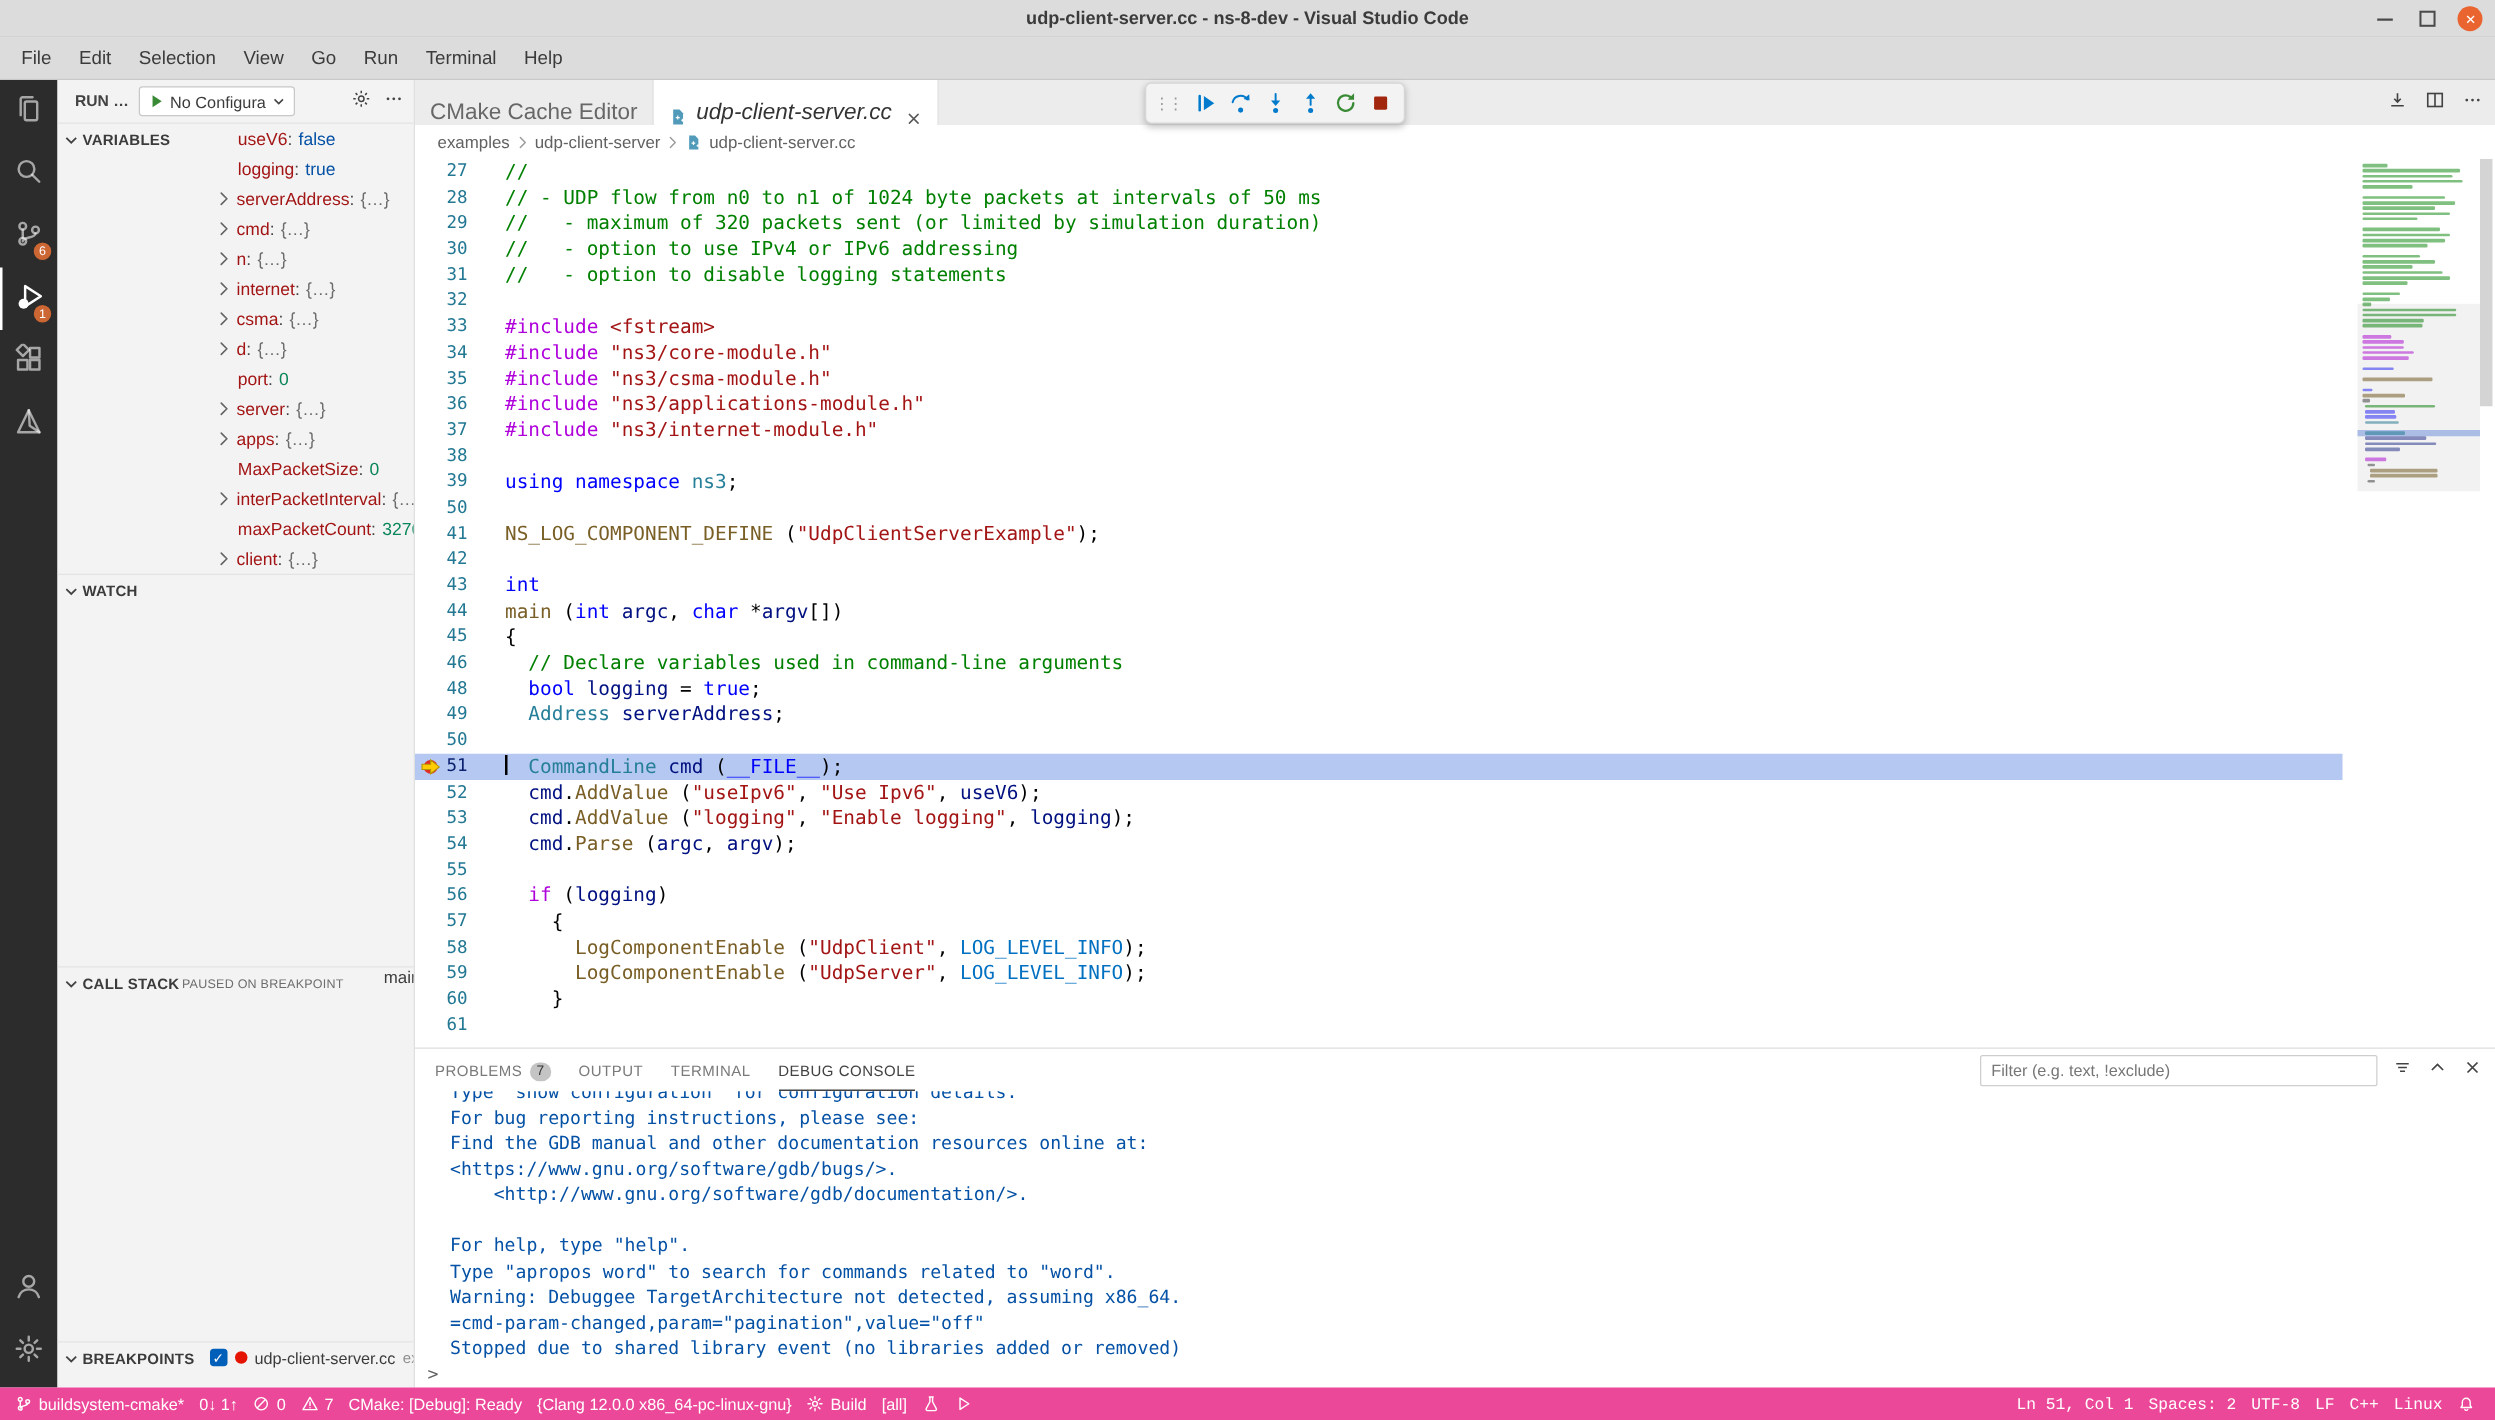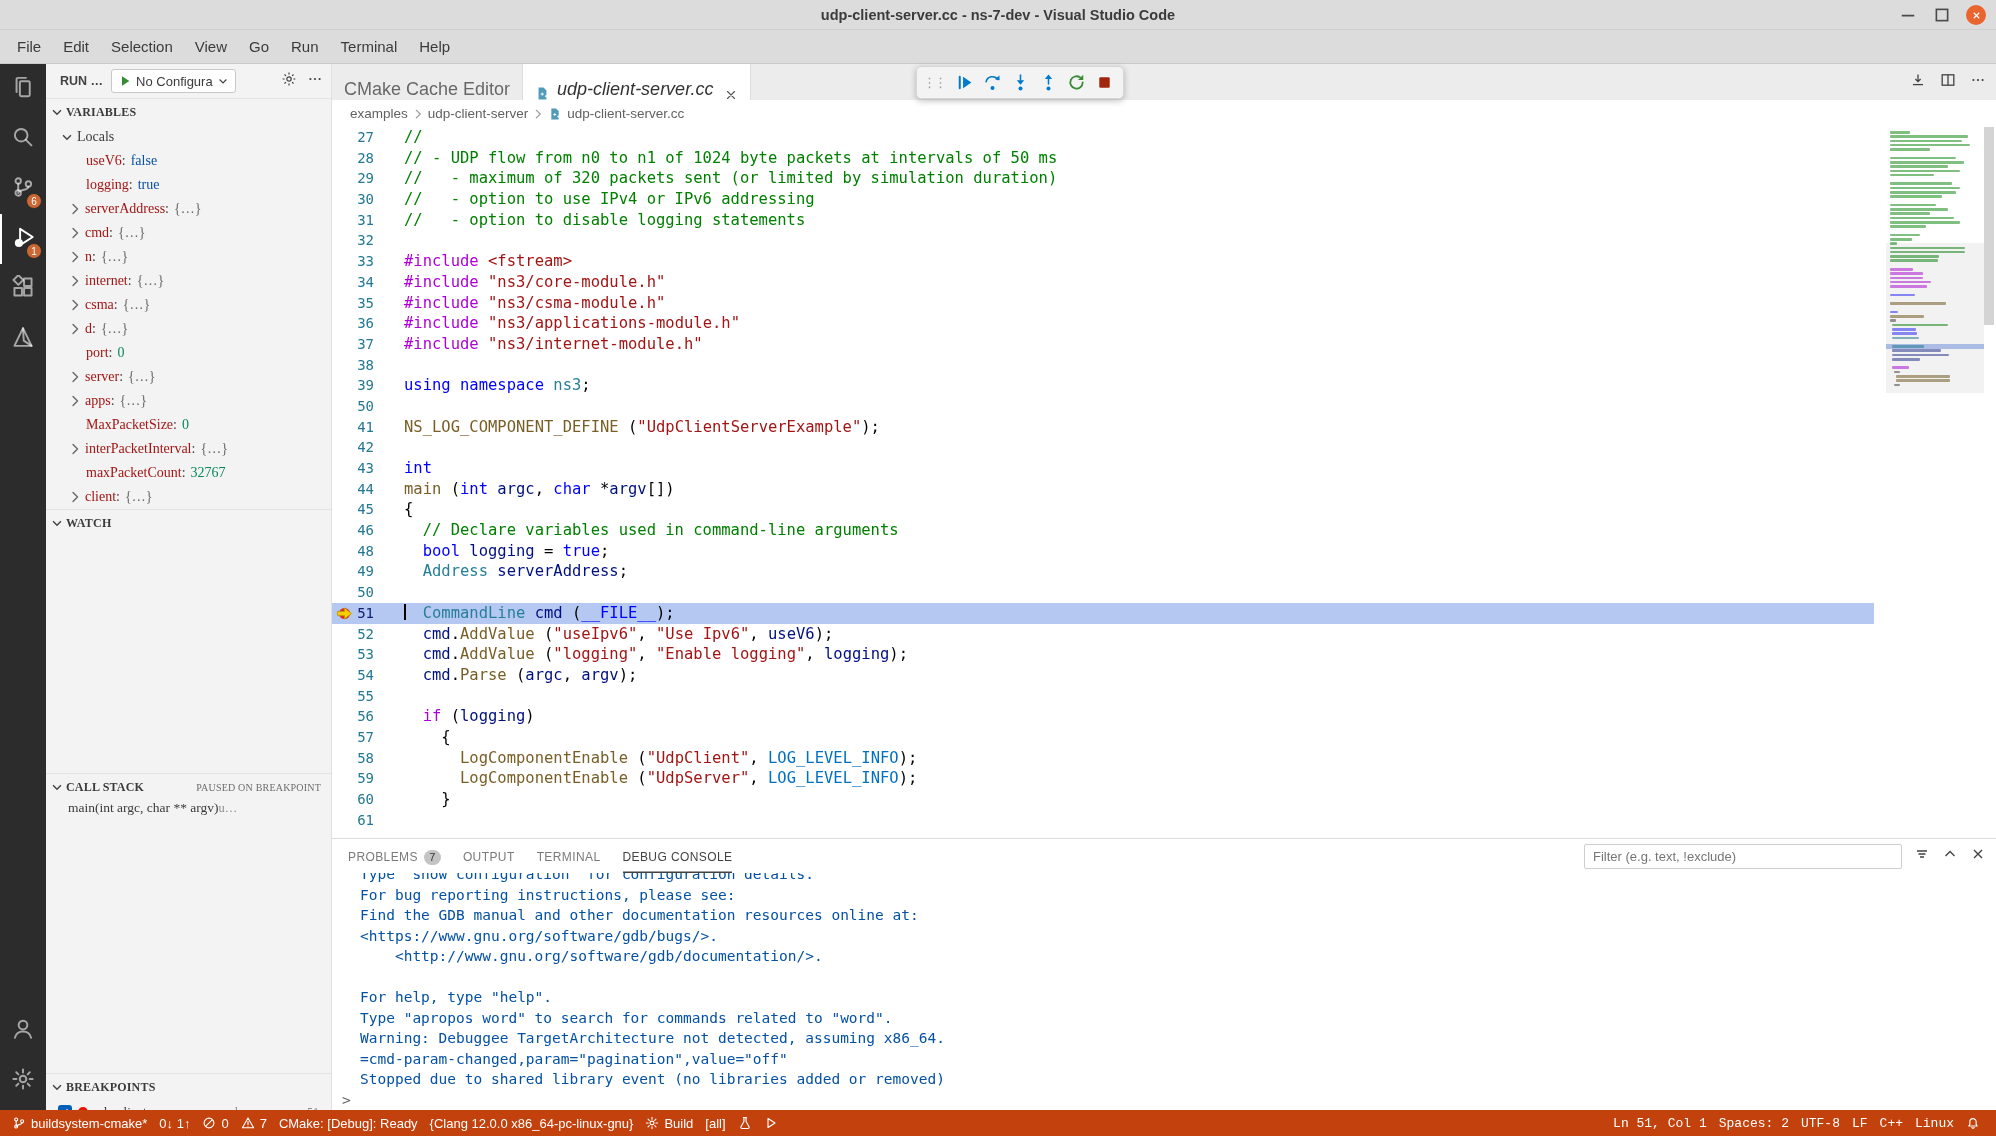--- a/index.html
+++ b/index.html
@@ -39,21 +39,21 @@
   .sidebar { width:286px; background:#f3f3f3; flex:none; display:flex; flex-direction:column; border-right:1px solid #e0e0e0; overflow:hidden; }
   .run-row { height:34px; flex:none; display:flex; align-items:center; padding:0 8px 0 14px; gap:8px; }
   .run-title { font-size:12.5px; font-weight:bold; color:#424242; white-space:nowrap; }
   .config-dropdown { height:24px; display:flex; align-items:center; gap:4px; border:1px solid #c8c8c8;
                      background:#ffffff; border-radius:3px; padding:0 6px; font-size:13px; color:#3b3b3b; }
   .config-dropdown .playsvg { width:14px; height:14px; color:#388a34; }
   .config-dropdown svg.chev { width:12px; height:12px; color:#424242; }
   .run-actions { margin-left:auto; display:flex; align-items:center; gap:10px; color:#424242; }
   .run-actions svg { width:16px; height:16px; }
 
-  .side-section { border-top:1px solid #e3e3e3; display:flex; flex-direction:column; overflow:hidden;font-family:Liberation Serif, serif; }
+  .side-section { border-top:1px solid #e3e3e3; display:flex; flex-direction:row; overflow:hidden; }
   .side-header { height:26px; flex:none; display:flex; align-items:center; gap:2px; padding-left:4px;
                  font-size:12px; font-weight:bold; color:#3b3b3b; letter-spacing:0.2px; }
   .side-header svg { width:14px; height:14px; color:#424242; flex:none; }
   .side-status { margin-left:auto; padding-right:10px; font-size:10px; font-weight:normal; color:#6d6d6d; letter-spacing:0.2px; }
   .sec-variables { flex:none; }
   .sec-watch { flex:1; }
   .sec-callstack { flex:none; height:300px; }
   .sec-breakpoints { flex:none; height:37px; }
 
   .tree-row { height:24px; display:flex; align-items:center; font-size:14px; white-space:nowrap; overflow:hidden; }
@@ -150,33 +150,33 @@
                   font-size:13px; padding:0 8px; color:#333; font-family:"Liberation Sans",sans-serif; }
   .panel-filter::placeholder { color:#767676; }
   .panel-right svg { width:16px; height:16px; color:#424242; }
   .console { flex:1; overflow:hidden; padding:0 0 0 28px; font-family:"DejaVu Sans Mono", monospace;
              font-size:14.5px; line-height:20.5px; color:#0451a5; }
   .console-line { white-space:pre; height:20.5px; }
   .console-line:first-child { margin-top:-9px; }
   .console-prompt { color:#616161; margin-left:-18px; height:20.5px; white-space:pre; }
 
   
-  .statusbar { position:absolute; left:0; right:0; top:1110px; height:26px; background:#c2410c; color:#fff;
+  .statusbar { position:absolute; left:0; right:0; top:1110px; height:26px; background:#ec4899; color:#fff;
                display:flex; align-items:center; padding:0 10px 0 6px; font-size:13px; }
   .sb-item { display:flex; align-items:center; gap:5px; padding:0 6px; height:100%; white-space:nowrap; }
   .sb-item svg { width:14px; height:14px; }
   .sb-group-right { margin-left:auto; display:flex; align-items:flex-start;font-family:Liberation Mono, monospace; }
 </style>
 </head>
 <body>
 
 <div class="window">
 
   <div class="titlebar">
-    <div class="title">udp-client-server.cc - ns-7-dev - Visual Studio Code</div>
+    <div class="title">udp-client-server.cc - ns-8-dev - Visual Studio Code</div>
     <div class="window-controls">
       <div class="wc-btn">
           <svg viewBox="0 0 16 16" fill="none" stroke="currentColor" stroke-width="1.4">
             <path d="M3 8.5h10"></path>
           </svg>
         </div>
       <div class="wc-btn">
           <svg viewBox="0 0 16 16" fill="none" stroke="currentColor" stroke-width="1.3">
             <rect x="3.5" y="3.5" width="9" height="9"></rect>
           </svg>

